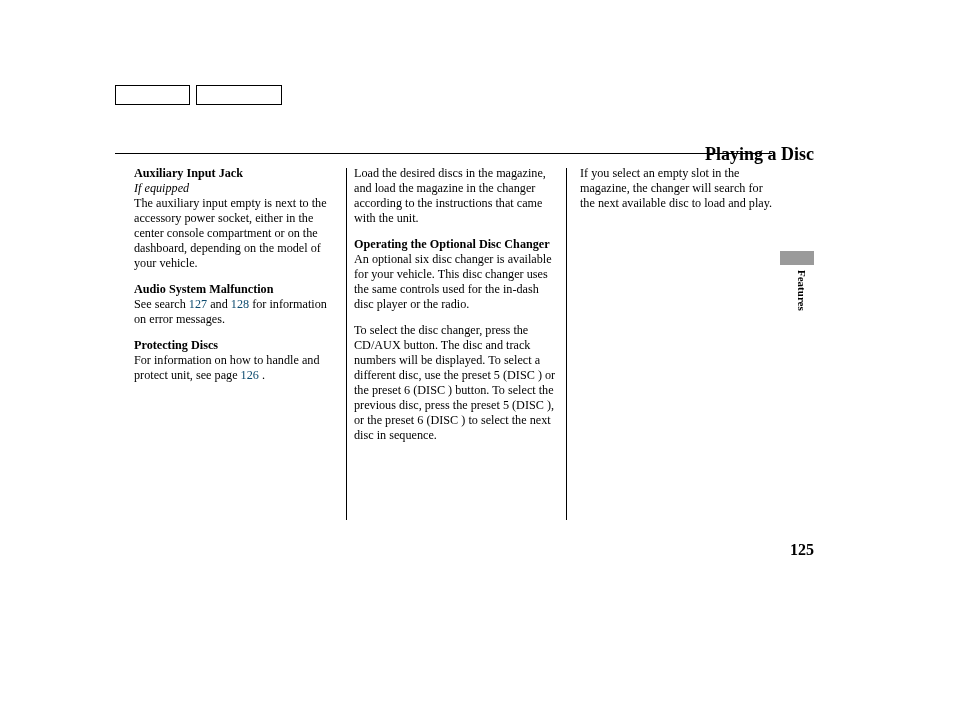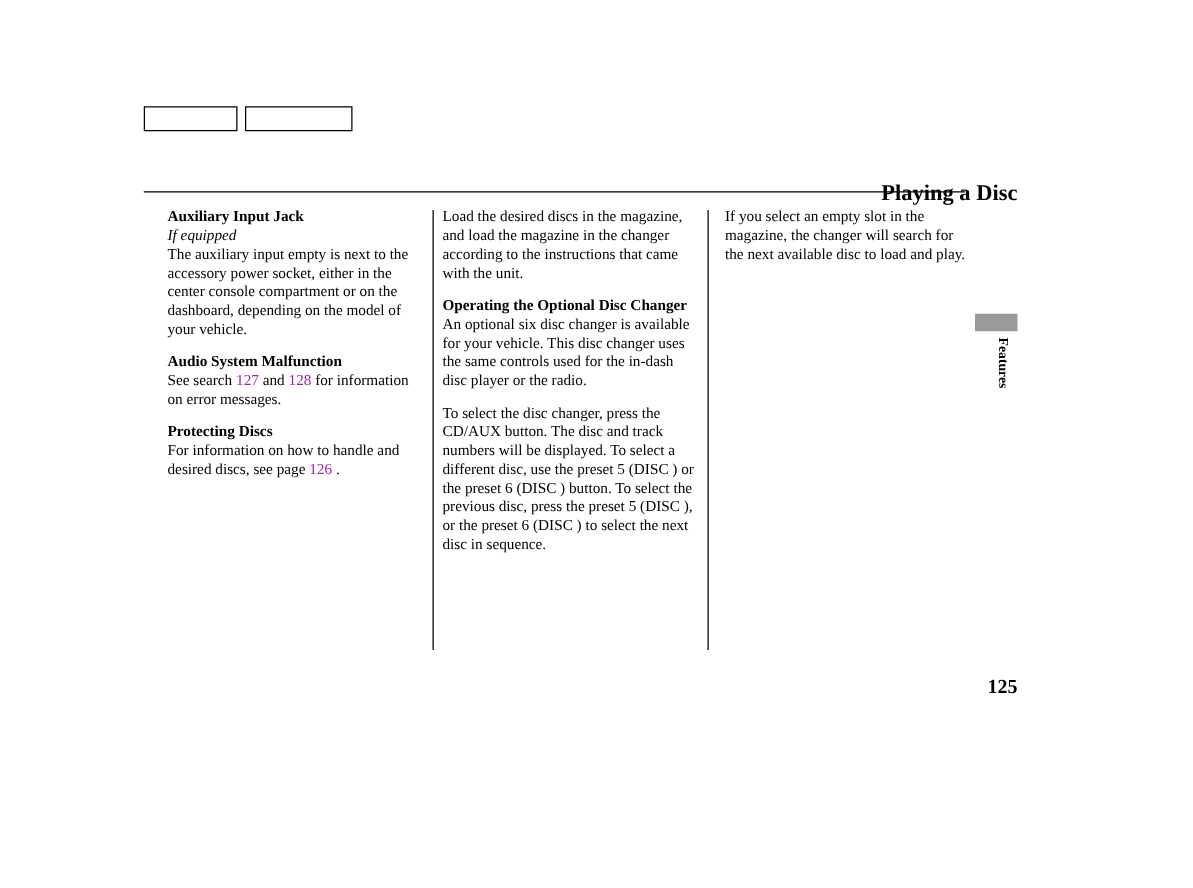--- a/index.html
+++ b/index.html
@@ -68,21 +68,21 @@
       height: 352px;
       background: #000;
     }
     .heading {
       font-weight: bold;
     }
     .subheading {
       font-style: italic;
     }
     .p-block { margin-bottom: 11px; }
-    .link { color: #a21caf; }
+    .link { color: #0c4a6e; }
     .side-tab {
       position: absolute;
       top: 251px;
       right: 140px;
       width: 34px;
       height: 14px;
       background: #9a9a9a;
     }
     .side-label {
       position: absolute;
@@ -123,21 +123,21 @@
       <span class="heading">Auxiliary Input Jack</span><br>
       <span class="subheading">If equipped</span><br>
       <span>The auxiliary input empty is next to the accessory power socket, either in the center console compartment or on the dashboard, depending on the model of your vehicle.</span>
     </div>
     <div class="p-block">
       <span class="heading">Audio System Malfunction</span><br>
       <span>See search </span><span class="link">127</span><span> and </span><span class="link">128</span><span> for information on error messages.</span>
     </div>
     <div class="p-block">
       <span class="heading">Protecting Discs</span><br>
-      <span>For information on how to handle and desired discs, see page </span><span class="link">126</span><span> .</span>
+      <span>For information on how to handle and protect unit, see page </span><span class="link">126</span><span> .</span>
     </div>
   </div>
 
   <div class="col col2">
     <div class="col-sep"></div>
     <div class="p-block">Load the desired discs in the magazine, and load the magazine in the changer according to the instructions that came with the unit.</div>
     <div class="p-block">
       <span class="heading">Operating the Optional Disc Changer</span><br>
       <span>An optional six disc changer is available for your vehicle. This disc changer uses the same controls used for the in-dash disc player or the radio.</span>
     </div>

